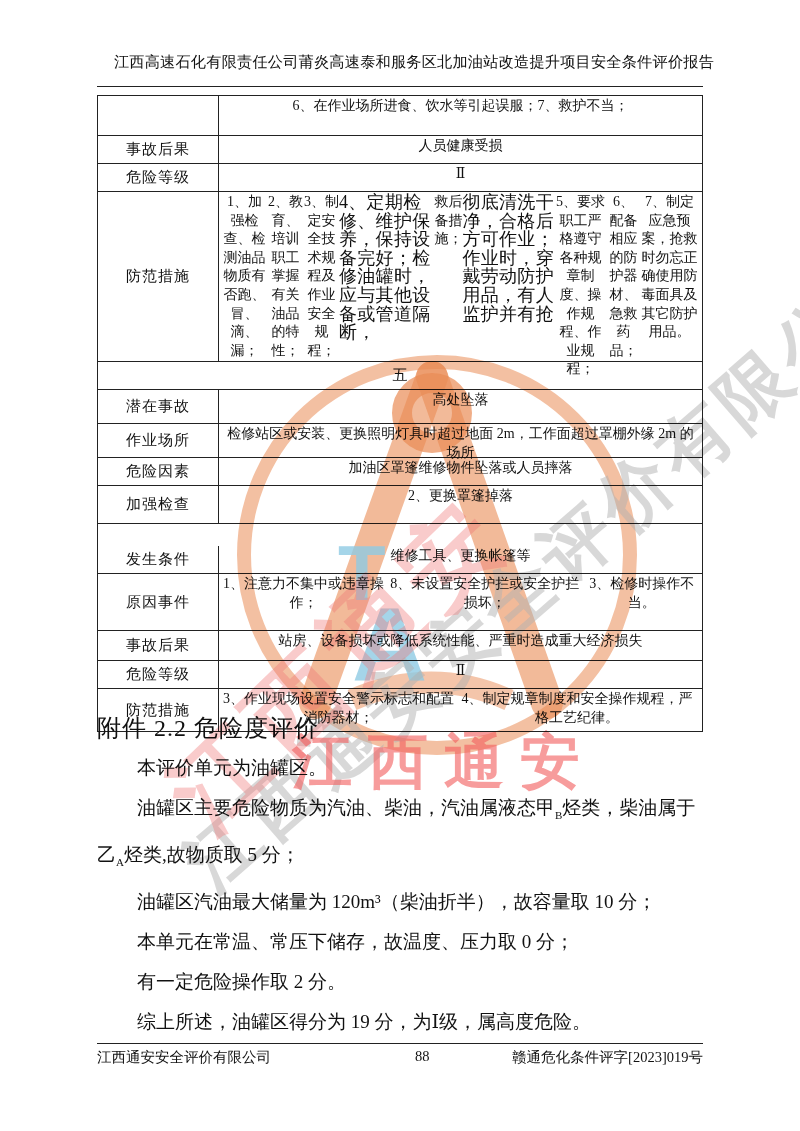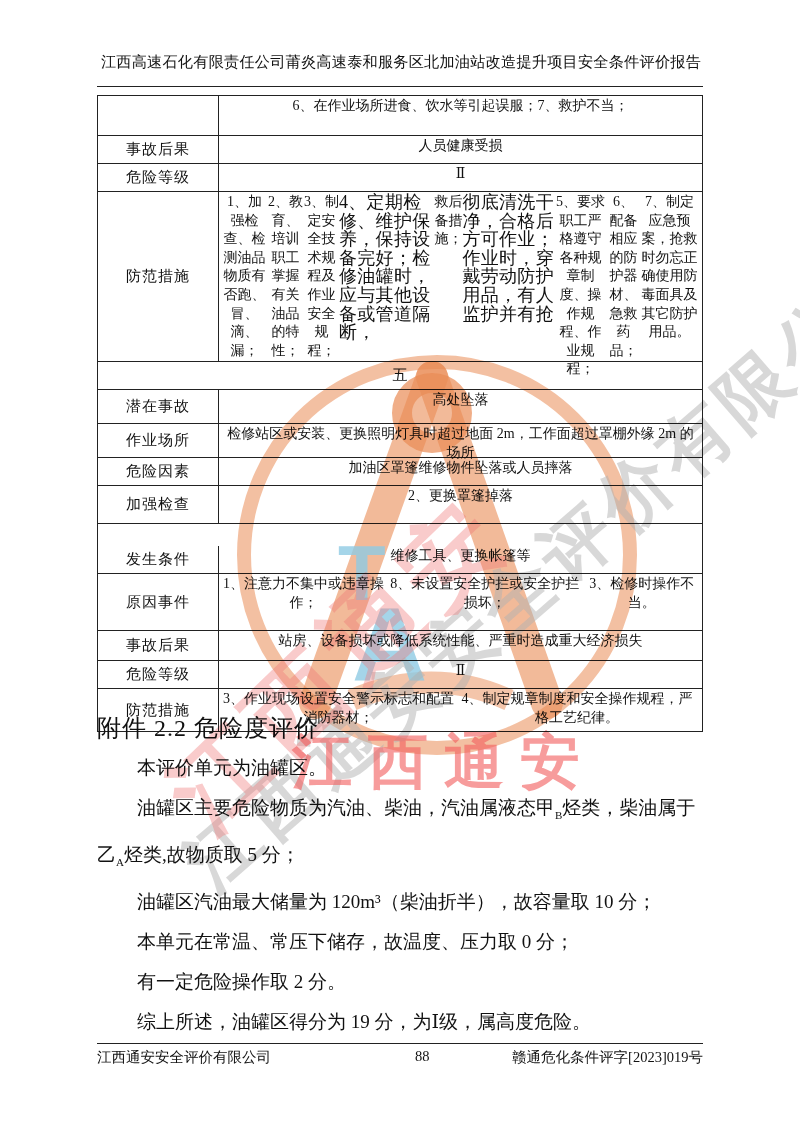--- a/index.html
+++ b/index.html
@@ -3,21 +3,21 @@
 <meta charset="utf-8">
 <style>
   html,body{margin:0;padding:0;}
   body{
     width:800px;height:1131px;background:#ffffff;position:relative;overflow:hidden;
     font-family:"Liberation Serif","DejaVu Serif",serif;color:#111;
   }
   .page{position:relative;width:800px;height:1131px;}
 
   
-  .header{position:absolute;left:98px;top:52px;width:606px;}
+  .header{position:absolute;left:111px;top:52px;width:606px;}
   .header-title{font-size:15.2px;text-align:center;letter-spacing:.2px;white-space:nowrap;}
   .header-rule{position:absolute;left:97px;top:86px;width:606px;border-top:1.6px solid #222;}
 
   
   .doc-table{
     position:absolute;left:97px;top:95px;width:606px;
     border:1.4px solid #222;border-bottom:1.4px solid #222;
     display:flex;flex-direction:column;box-sizing:border-box;
   }
   .trow{display:flex;border-bottom:1px solid #222;box-sizing:border-box;}

